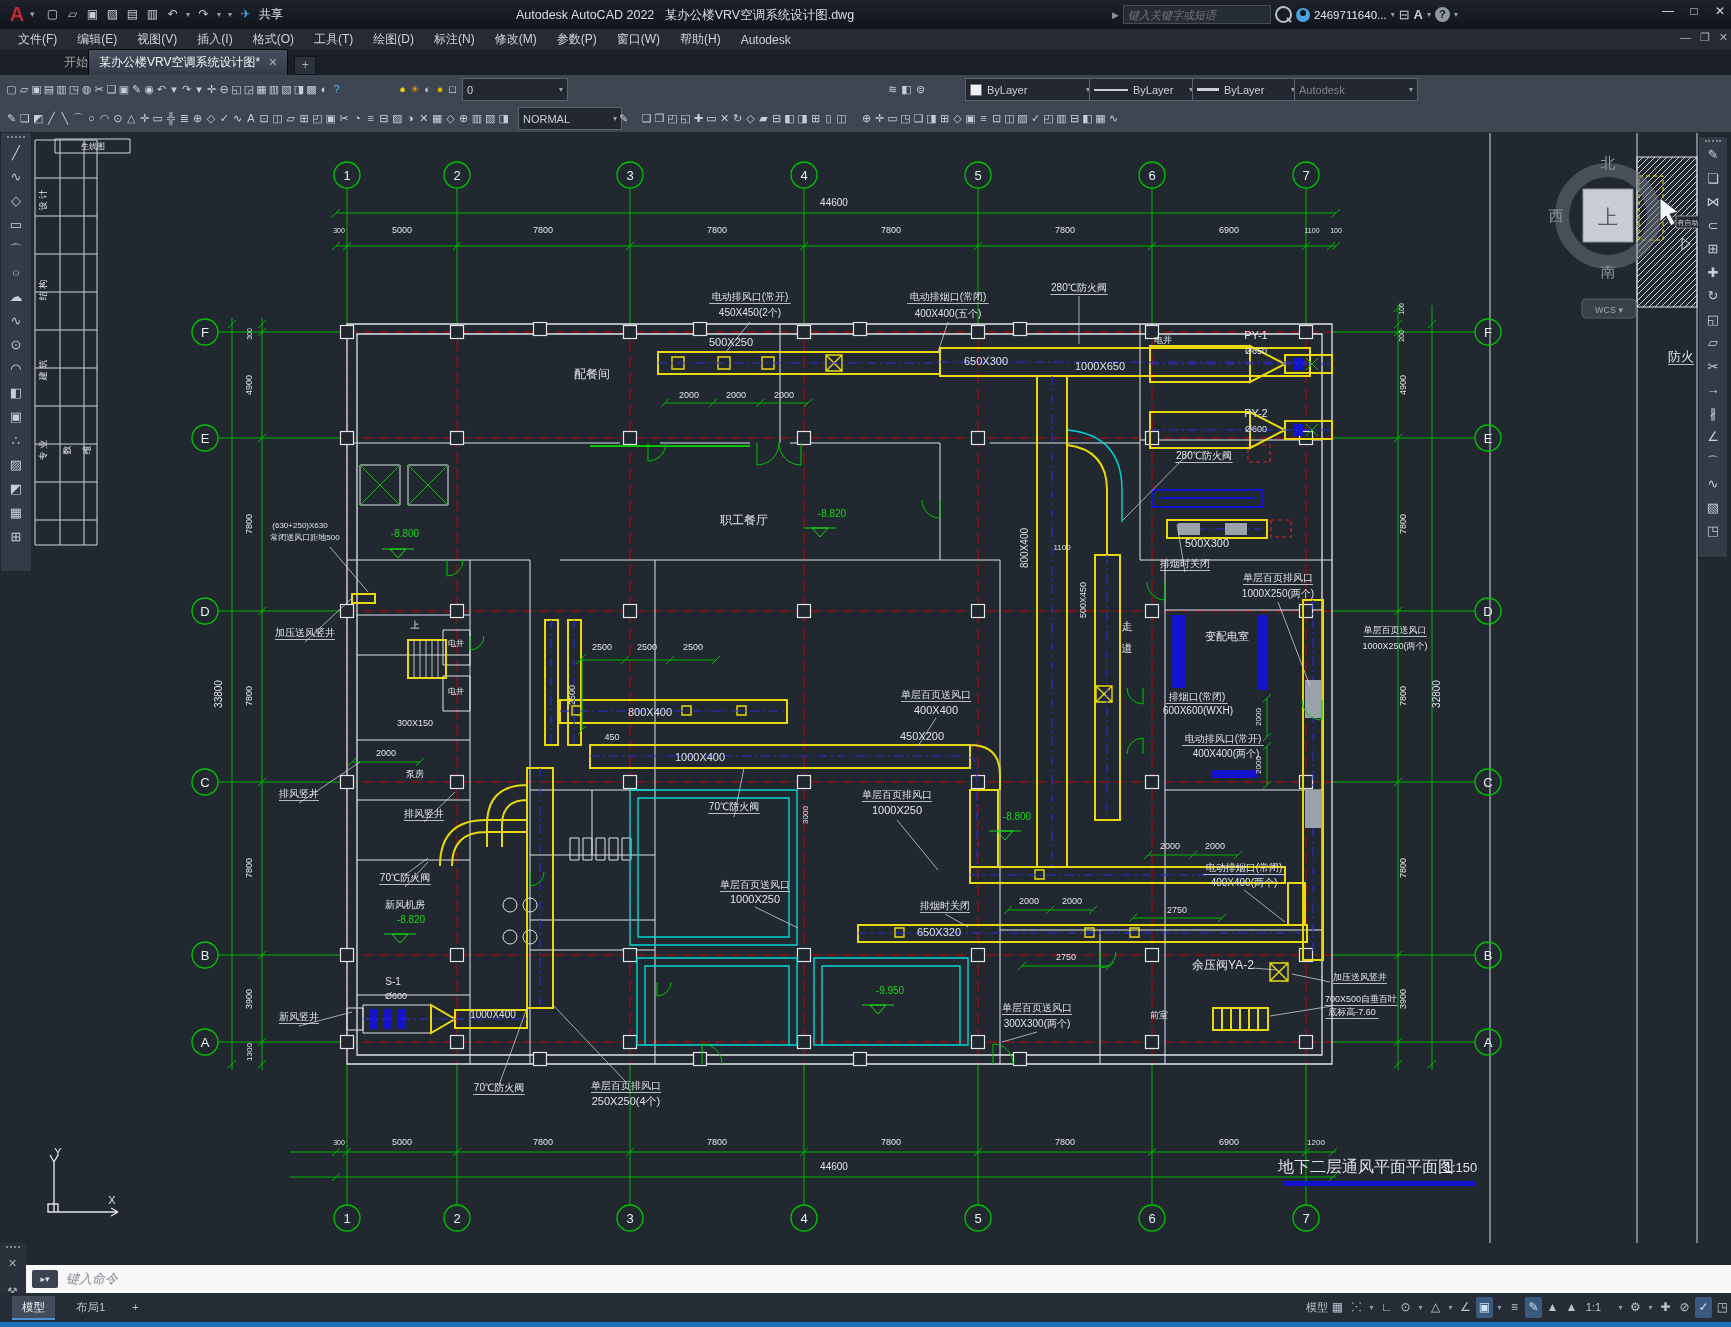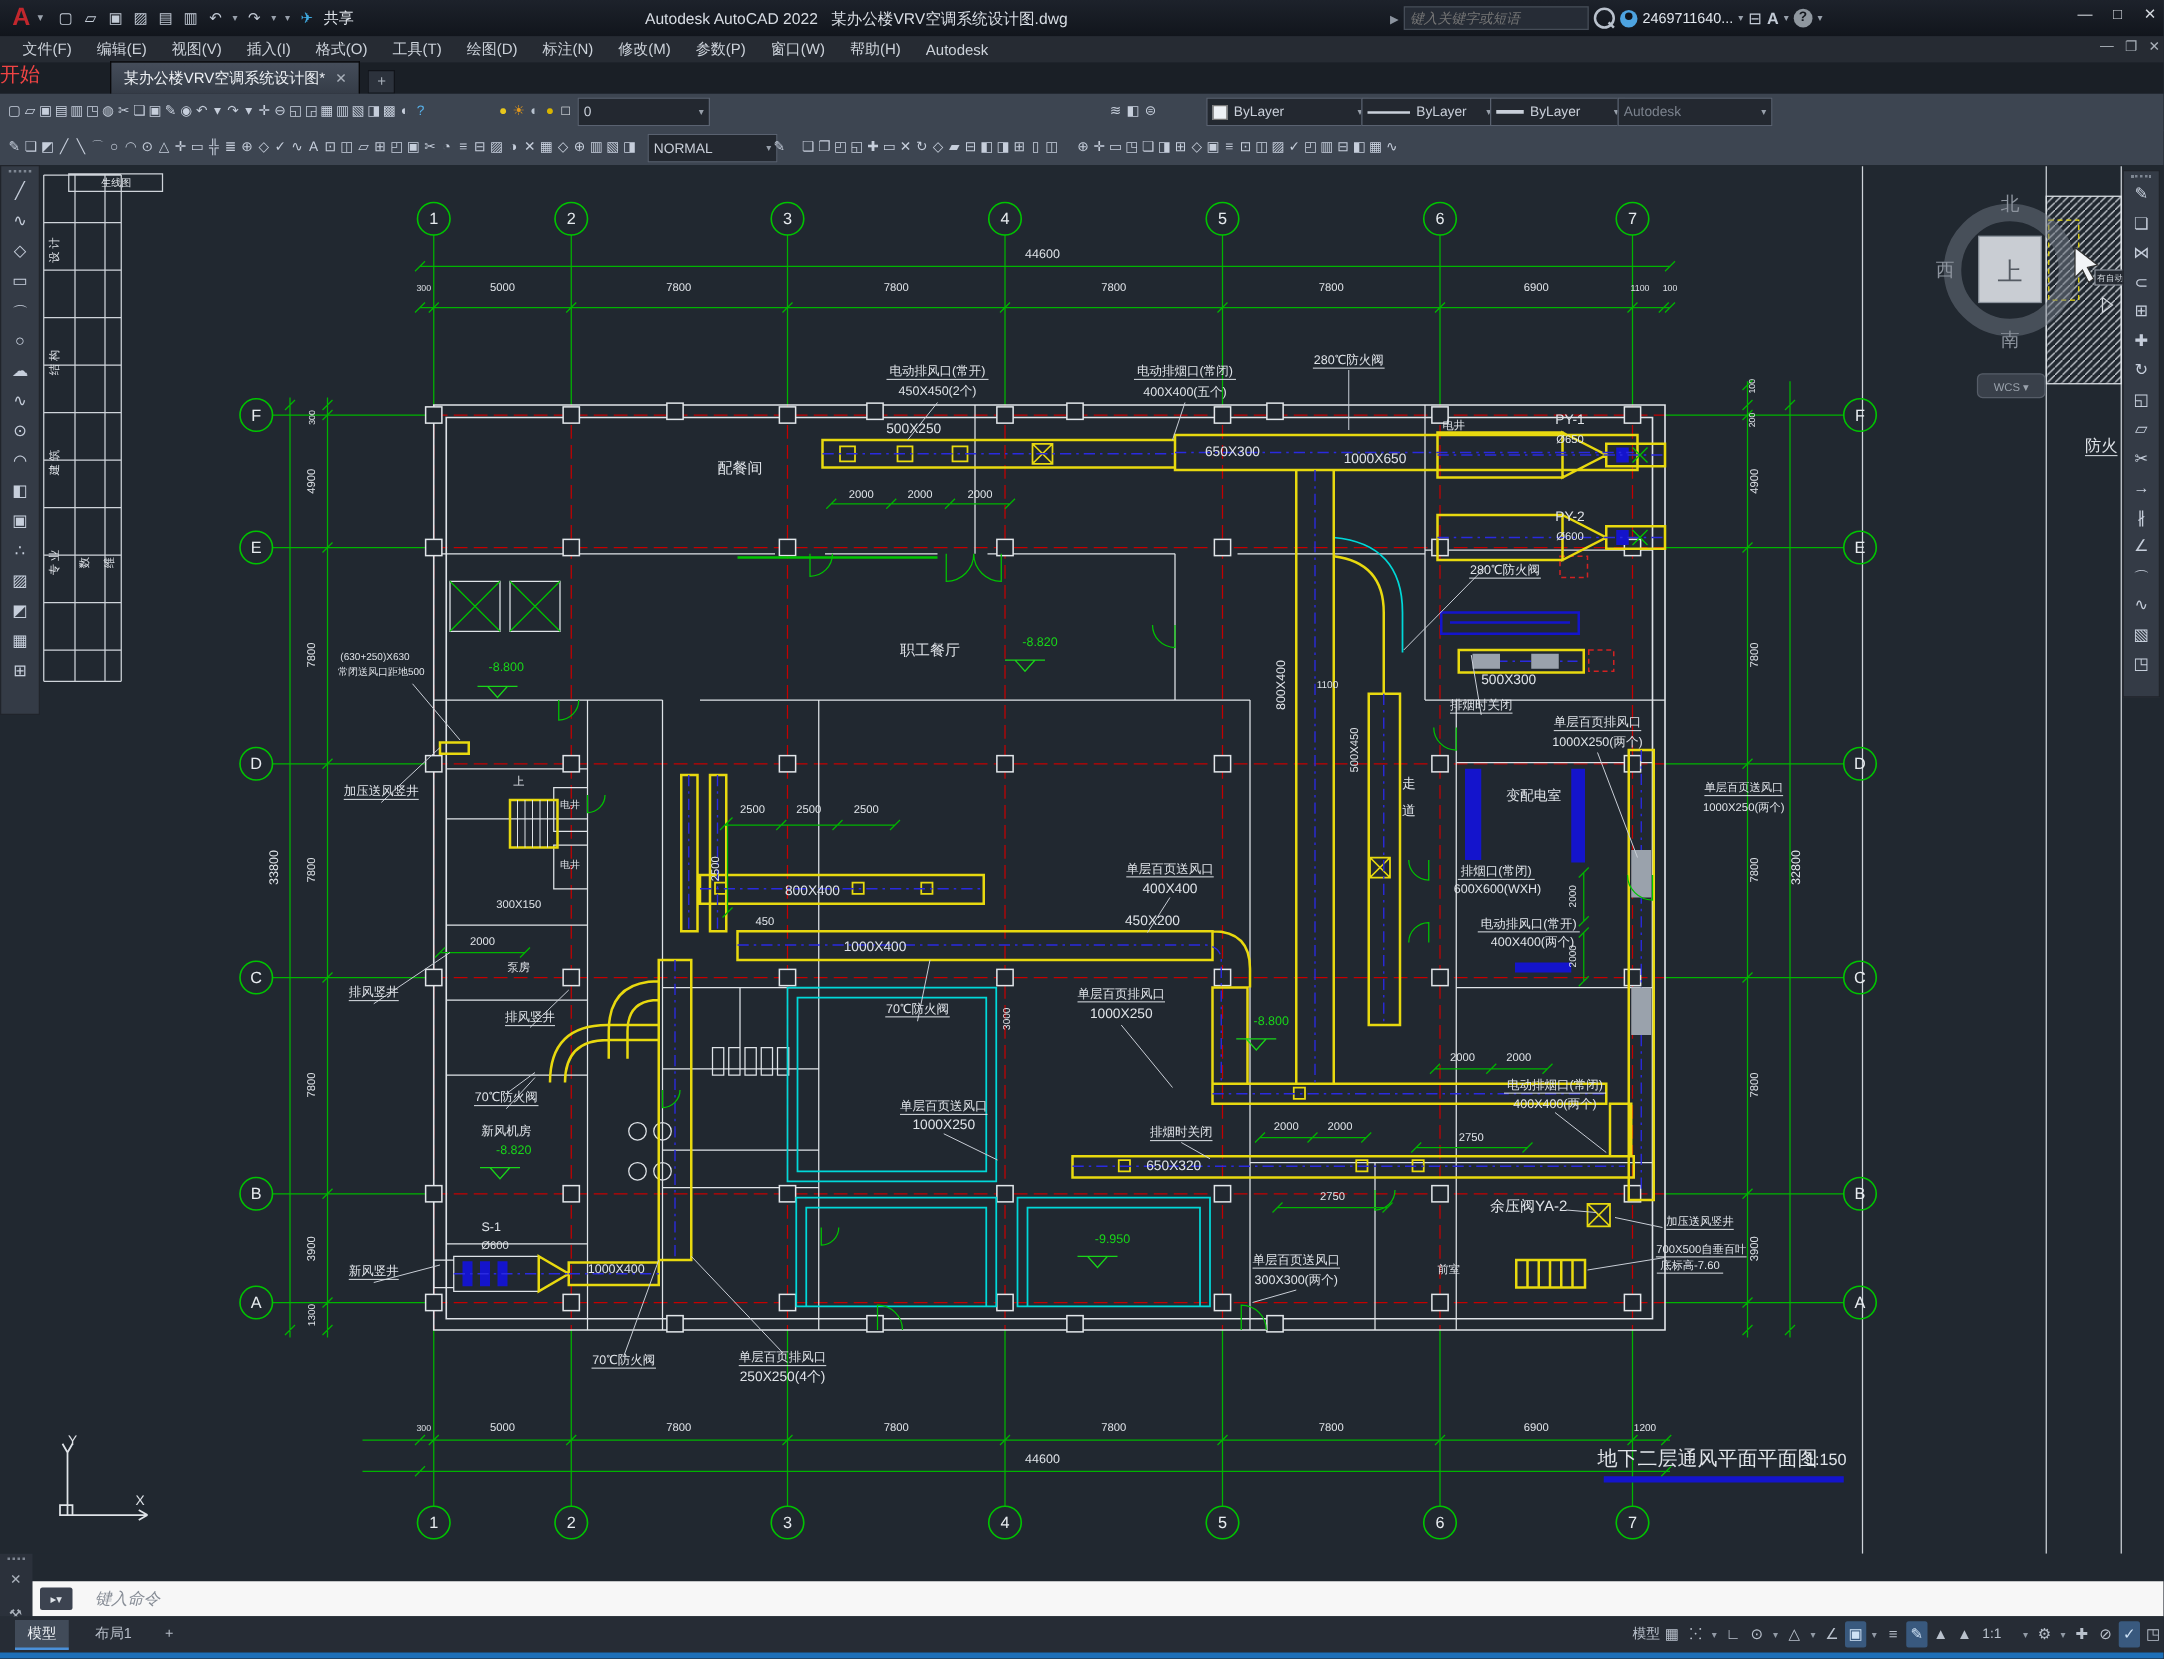--- a/index.html
+++ b/index.html
@@ -26,21 +26,21 @@
   .ddc{color:#98a0ab;font-size:8px;}
   .helpico{width:15px;height:15px;border-radius:50%;background:#8f979f;color:#14181e;font-size:11px;font-weight:bold;text-align:center;line-height:15px;}
   #winbtns{right:4px;top:4px;display:flex;gap:12px;color:#d4d9df;font-size:12px;}
   #winbtns span{width:14px;text-align:center;}
   
   #menubar{top:29px;left:0;right:0;height:21px;background:#262b33;display:flex;padding-left:8px;align-items:center;}
   .mitem{padding:2px 10px;font-size:12px;color:#ccd2da;white-space:nowrap;}
   #docbtns{right:3px;top:31px;display:flex;gap:9px;color:#aab1ba;font-size:11px;}
   
   #tabrow{top:50px;left:0;right:0;height:25px;background:#1a1f26;display:flex;align-items:flex-end;}
-  #tab-start{width:88px;text-align:left;color:#ef4444;font-size:16px;padding:4px 0;}
+  #tab-start{width:88px;text-align:right;color:#a3a3a3;font-size:12px;padding:4px 0;}
   #tab-active{background:linear-gradient(#454d5a,#353c47);color:#eef1f5;font-size:12px;padding:4px 10px;display:flex;gap:8px;align-items:center;border:1px solid #09090b;border-bottom:none;}
   #tab-active .x{color:#aab1bb;font-size:11px;}
   #tab-plus{width:20px;height:17px;margin-left:6px;background:#2c323c;color:#aab1bb;text-align:center;line-height:17px;font-size:12px;border:1px solid #11141a;}
   
   .toolbar{left:0;right:0;background:#3d4551;}
   #tb1{top:75px;height:29px;border-bottom:1px solid #2c323c;}
   #tb2{top:104px;height:28px;}
   .ticon{position:absolute;top:5px;width:13px;height:18px;line-height:18px;text-align:center;font-size:11px;color:#c6cedb;}
   .combo{position:absolute;top:3px;height:21px;background:#232830;border:1px solid #5a6270;color:#c9cfd9;font-size:11px;display:flex;align-items:center;padding:0 4px;gap:5px;}
   .combo .car{margin-left:auto;font-size:8px;color:#98a0ab;}
@@ -55,21 +55,21 @@
   #rstrip{left:1698px;top:4px;width:28px;height:420px;}
   .sicon{position:absolute;left:0;width:100%;text-align:center;font-size:13px;color:#c6cedb;}
   .grip{height:6px;border-top:2px dotted #7e8692;margin:3px 6px 0 6px;}
   
   #cmdgut{top:1243px;left:0;width:26px;height:79px;background:#2b313b;color:#aab1bb;}
   #cmdgut .gx{position:absolute;top:14px;left:8px;font-size:11px;}
   #cmdgut .gw{position:absolute;top:42px;left:7px;font-size:12px;}
   #cmdhist{top:1243px;left:26px;right:0;height:22px;background:#d6d6d6;color:#141414;font-size:13px;line-height:22px;padding-left:8px;white-space:nowrap;}
   #cmdline{top:1265px;left:26px;right:0;height:28px;background:#f7f7f7;display:flex;align-items:center;gap:8px;padding-left:6px;}
   #cmdchip{width:26px;height:18px;background:#3c4350;color:#dfe4ea;font-size:9px;text-align:center;line-height:18px;border-radius:2px;}
-  #cmdph{color:#878d96;font-size:13px;font-style:italic;margin-left:10px;}
+  #cmdph{color:#878d96;font-size:13px;font-style:italic;}
   
   #bottombar{top:1293px;left:0;right:0;height:29px;background:#262c35;}
   .ltab{position:absolute;top:3px;height:22px;line-height:22px;padding:0 10px;font-size:11.5px;color:#b6bdc7;}
   .ltab.active{background:#414b59;color:#eef1f5;border-bottom:2px solid #4a90d9;}
   .stico{position:absolute;top:4px;height:21px;line-height:21px;text-align:center;font-size:12px;color:#b9c1cc;min-width:17px;}
   .stico.active{background:#39597e;color:#cfe2f5;border-radius:2px;}
   .stico.txt{font-size:11px;padding:0 3px;}
   .stico.dd{min-width:9px;font-size:8px;color:#929aa5;}
   #blueedge{top:1322px;left:0;right:0;height:5px;background:#1d6fb8;}
   svg text{font-family:"Liberation Sans",sans-serif;}

